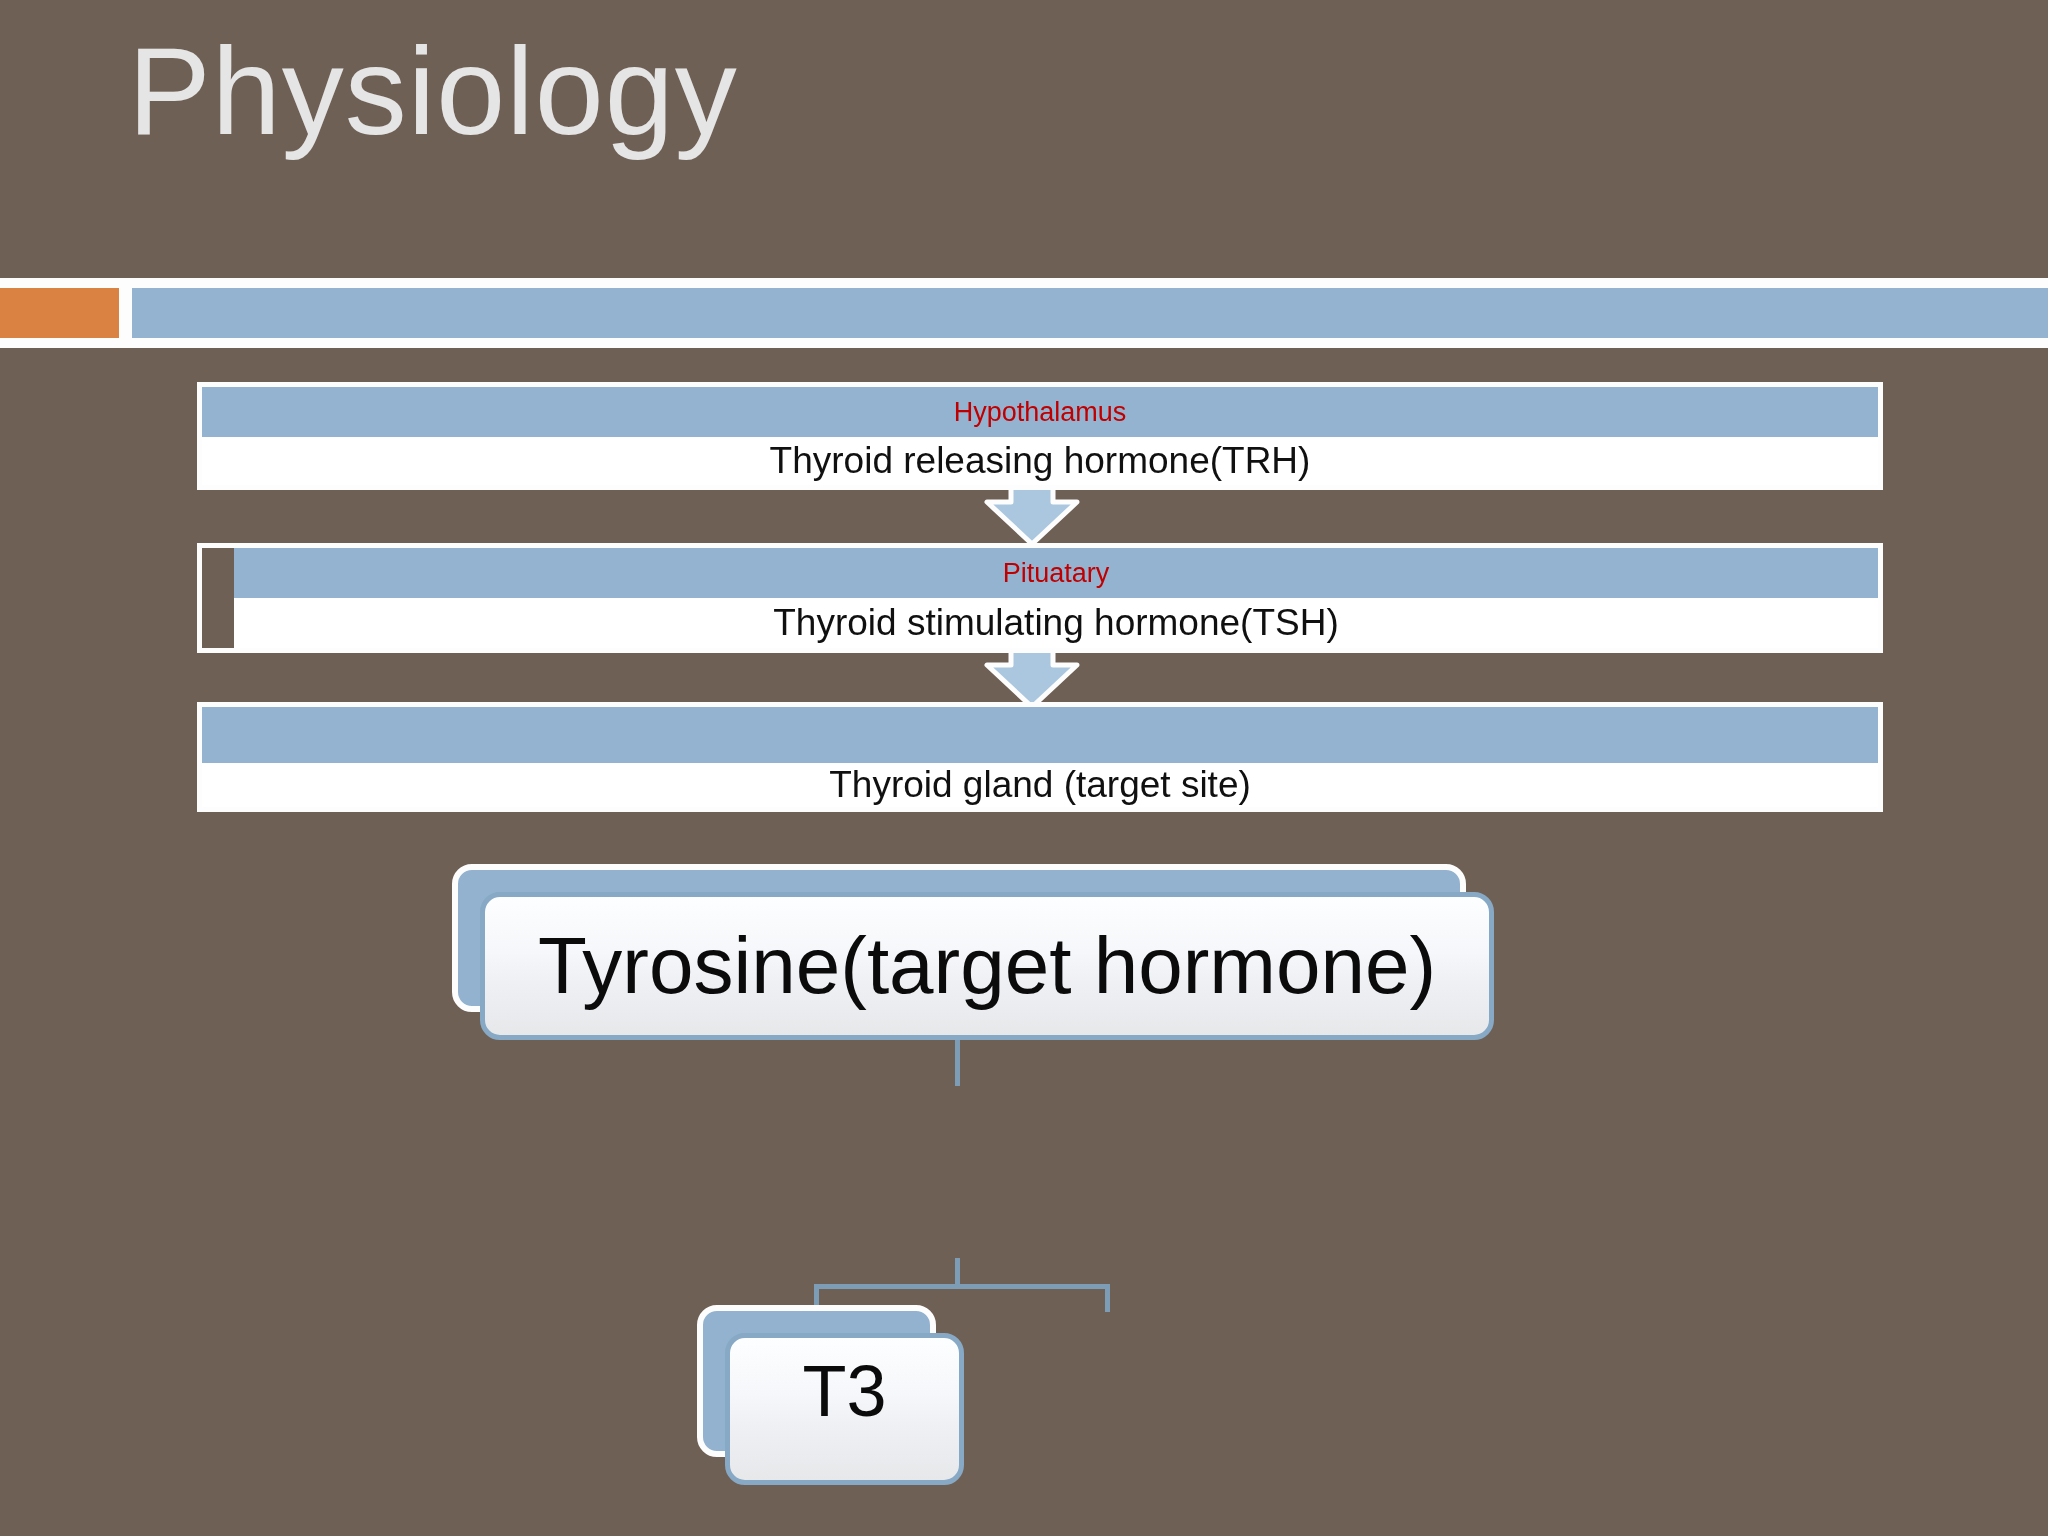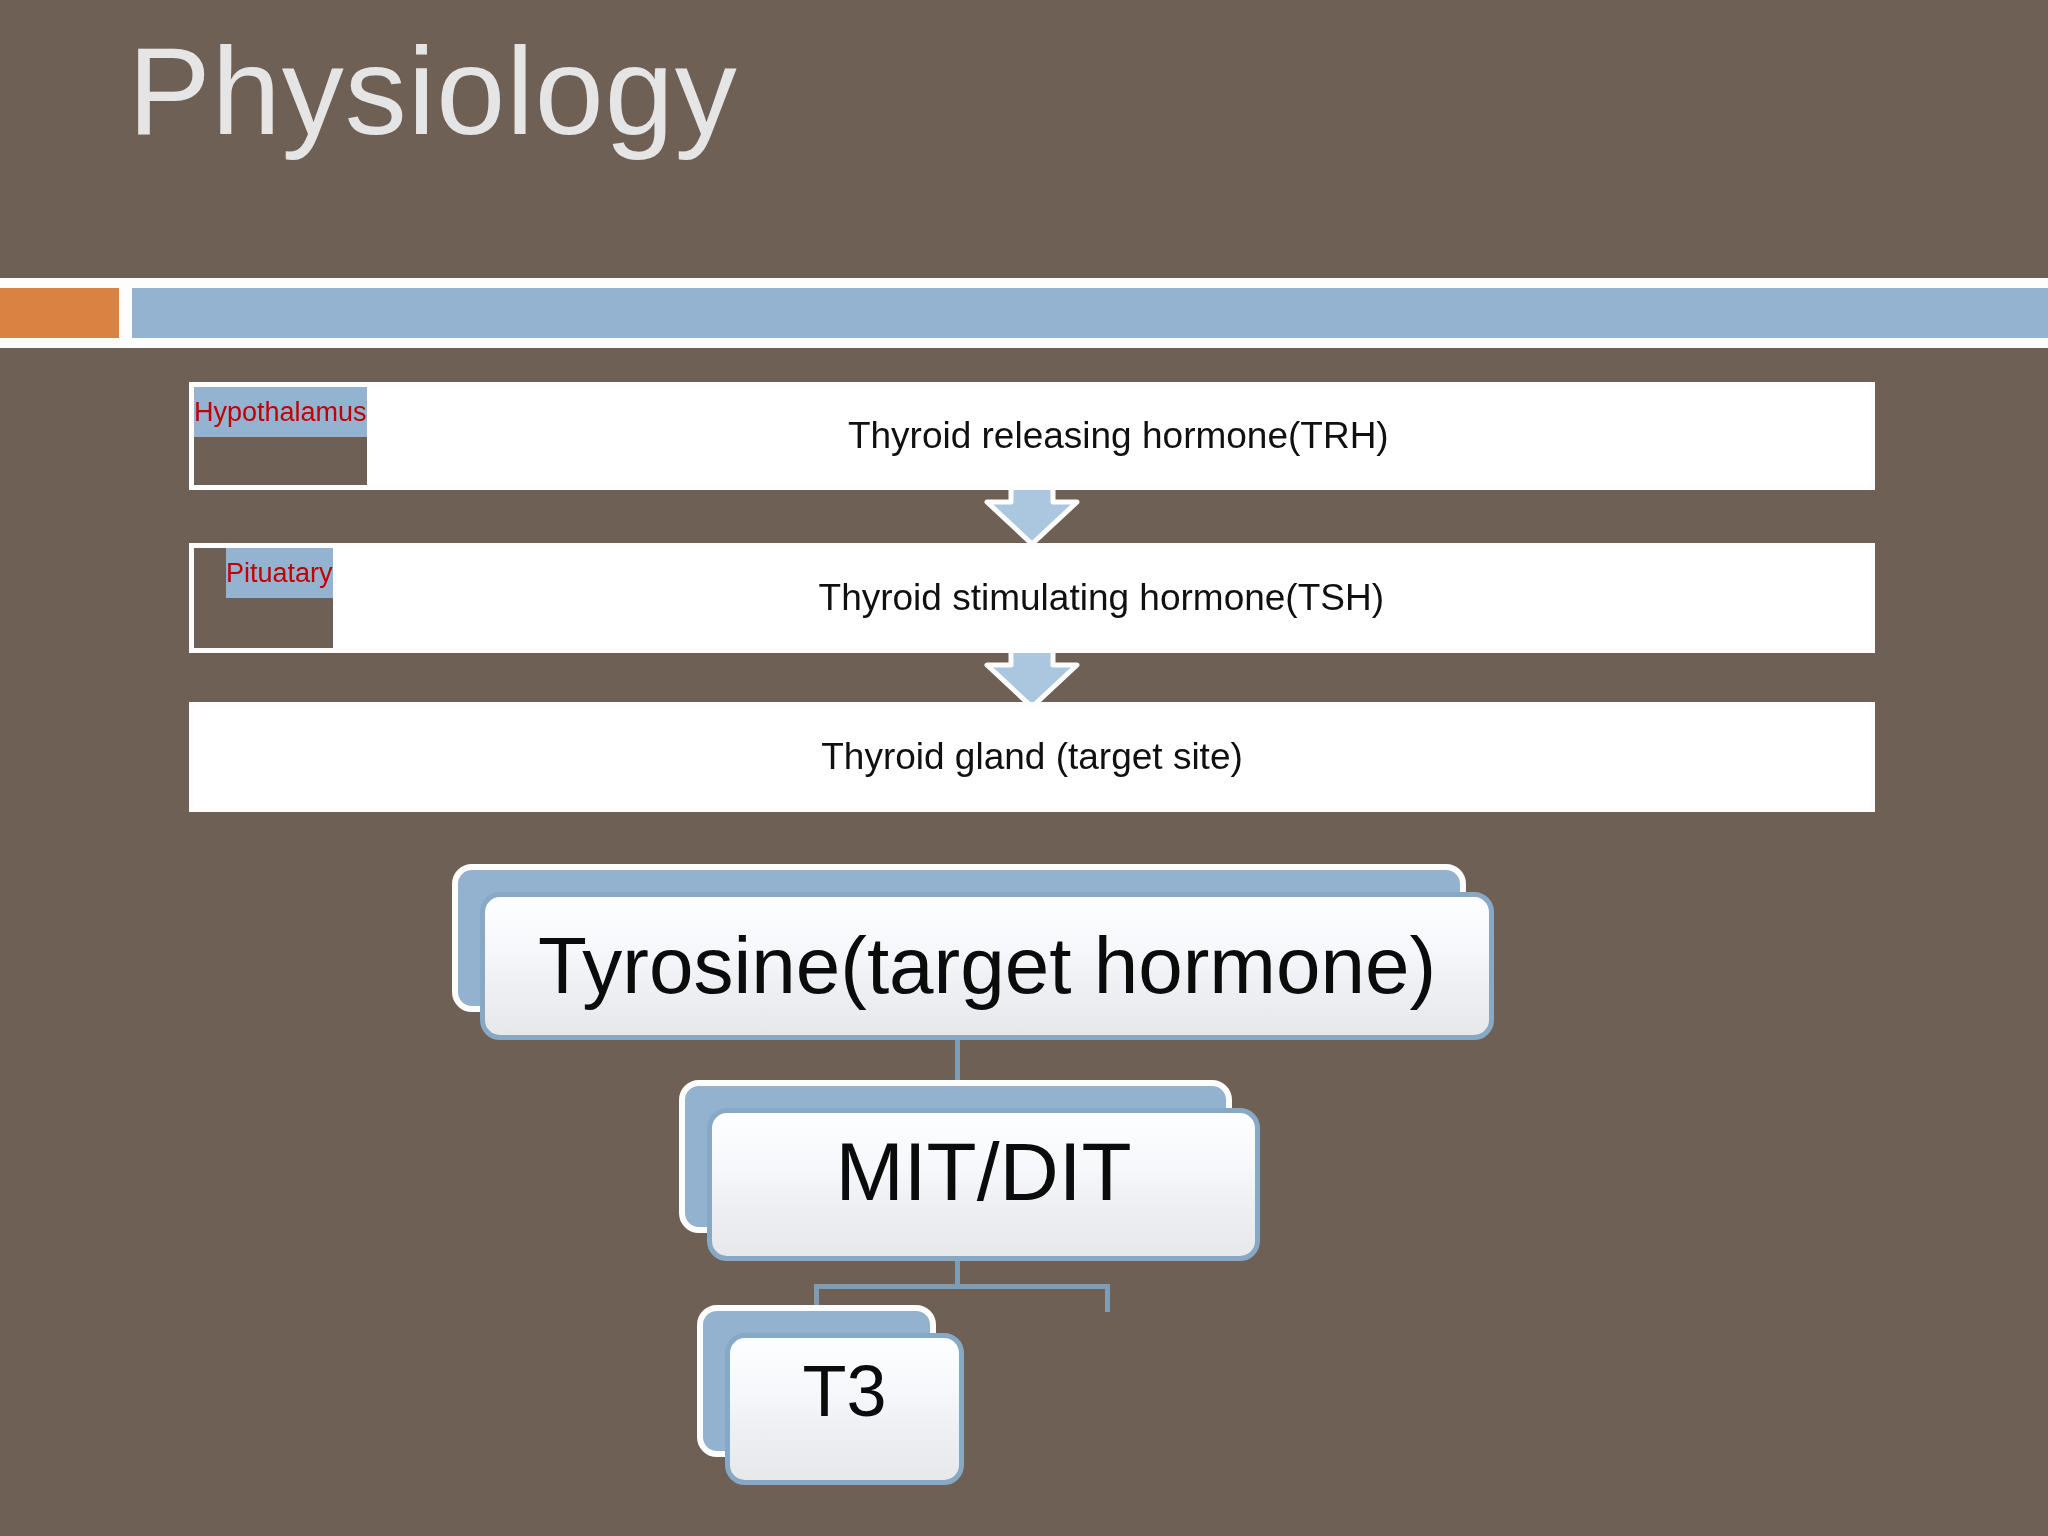--- a/index.html
+++ b/index.html
@@ -41,24 +41,24 @@
   .strip .blue-bar {
     position: absolute;
     left: 132px; top: 10px;
     right: 0; height: 50px;
     background: #94b3d1;
   }
 
   
   .bar {
     position: absolute;
-    left: 189px; width: 1686px;
+    left: 197px; width: 1686px;
     border: 5px solid #fdfdfd;
     box-sizing: border-box;
-    display: flex; flex-direction: row;
+    display: flex; flex-direction: column;
     z-index: 2;
   }
   .bar1 { top: 382px; height: 108px; }
   .bar2 { top: 543px; height: 110px; padding-left: 32px; }
   .bar3 { top: 702px; height: 110px; }
   .bar-header {
     background: #94b3d1;
     display: flex; align-items: center; justify-content: center;
     color: #c00000;
     font-size: 27px;
@@ -168,26 +168,20 @@
   <div class="conn d1"></div>
   <div class="conn d2"></div>
 
   <div class="node node-tyrosine">
     <div class="node-back"></div>
     <div class="node-front">
       <span>Tyrosine(target hormone)</span>
     </div>
   </div>
 
-  <div class="node node-mitdit top-text">
-    <div class="node-back"></div>
-    <div class="node-front">
-      <span>MIT/DIT</span>
-    </div>
-  </div>
 
   <div class="node node-t3 top-text">
     <div class="node-back"></div>
     <div class="node-front">
       <span>T3</span>
     </div>
   </div>
 
 
 </div>

